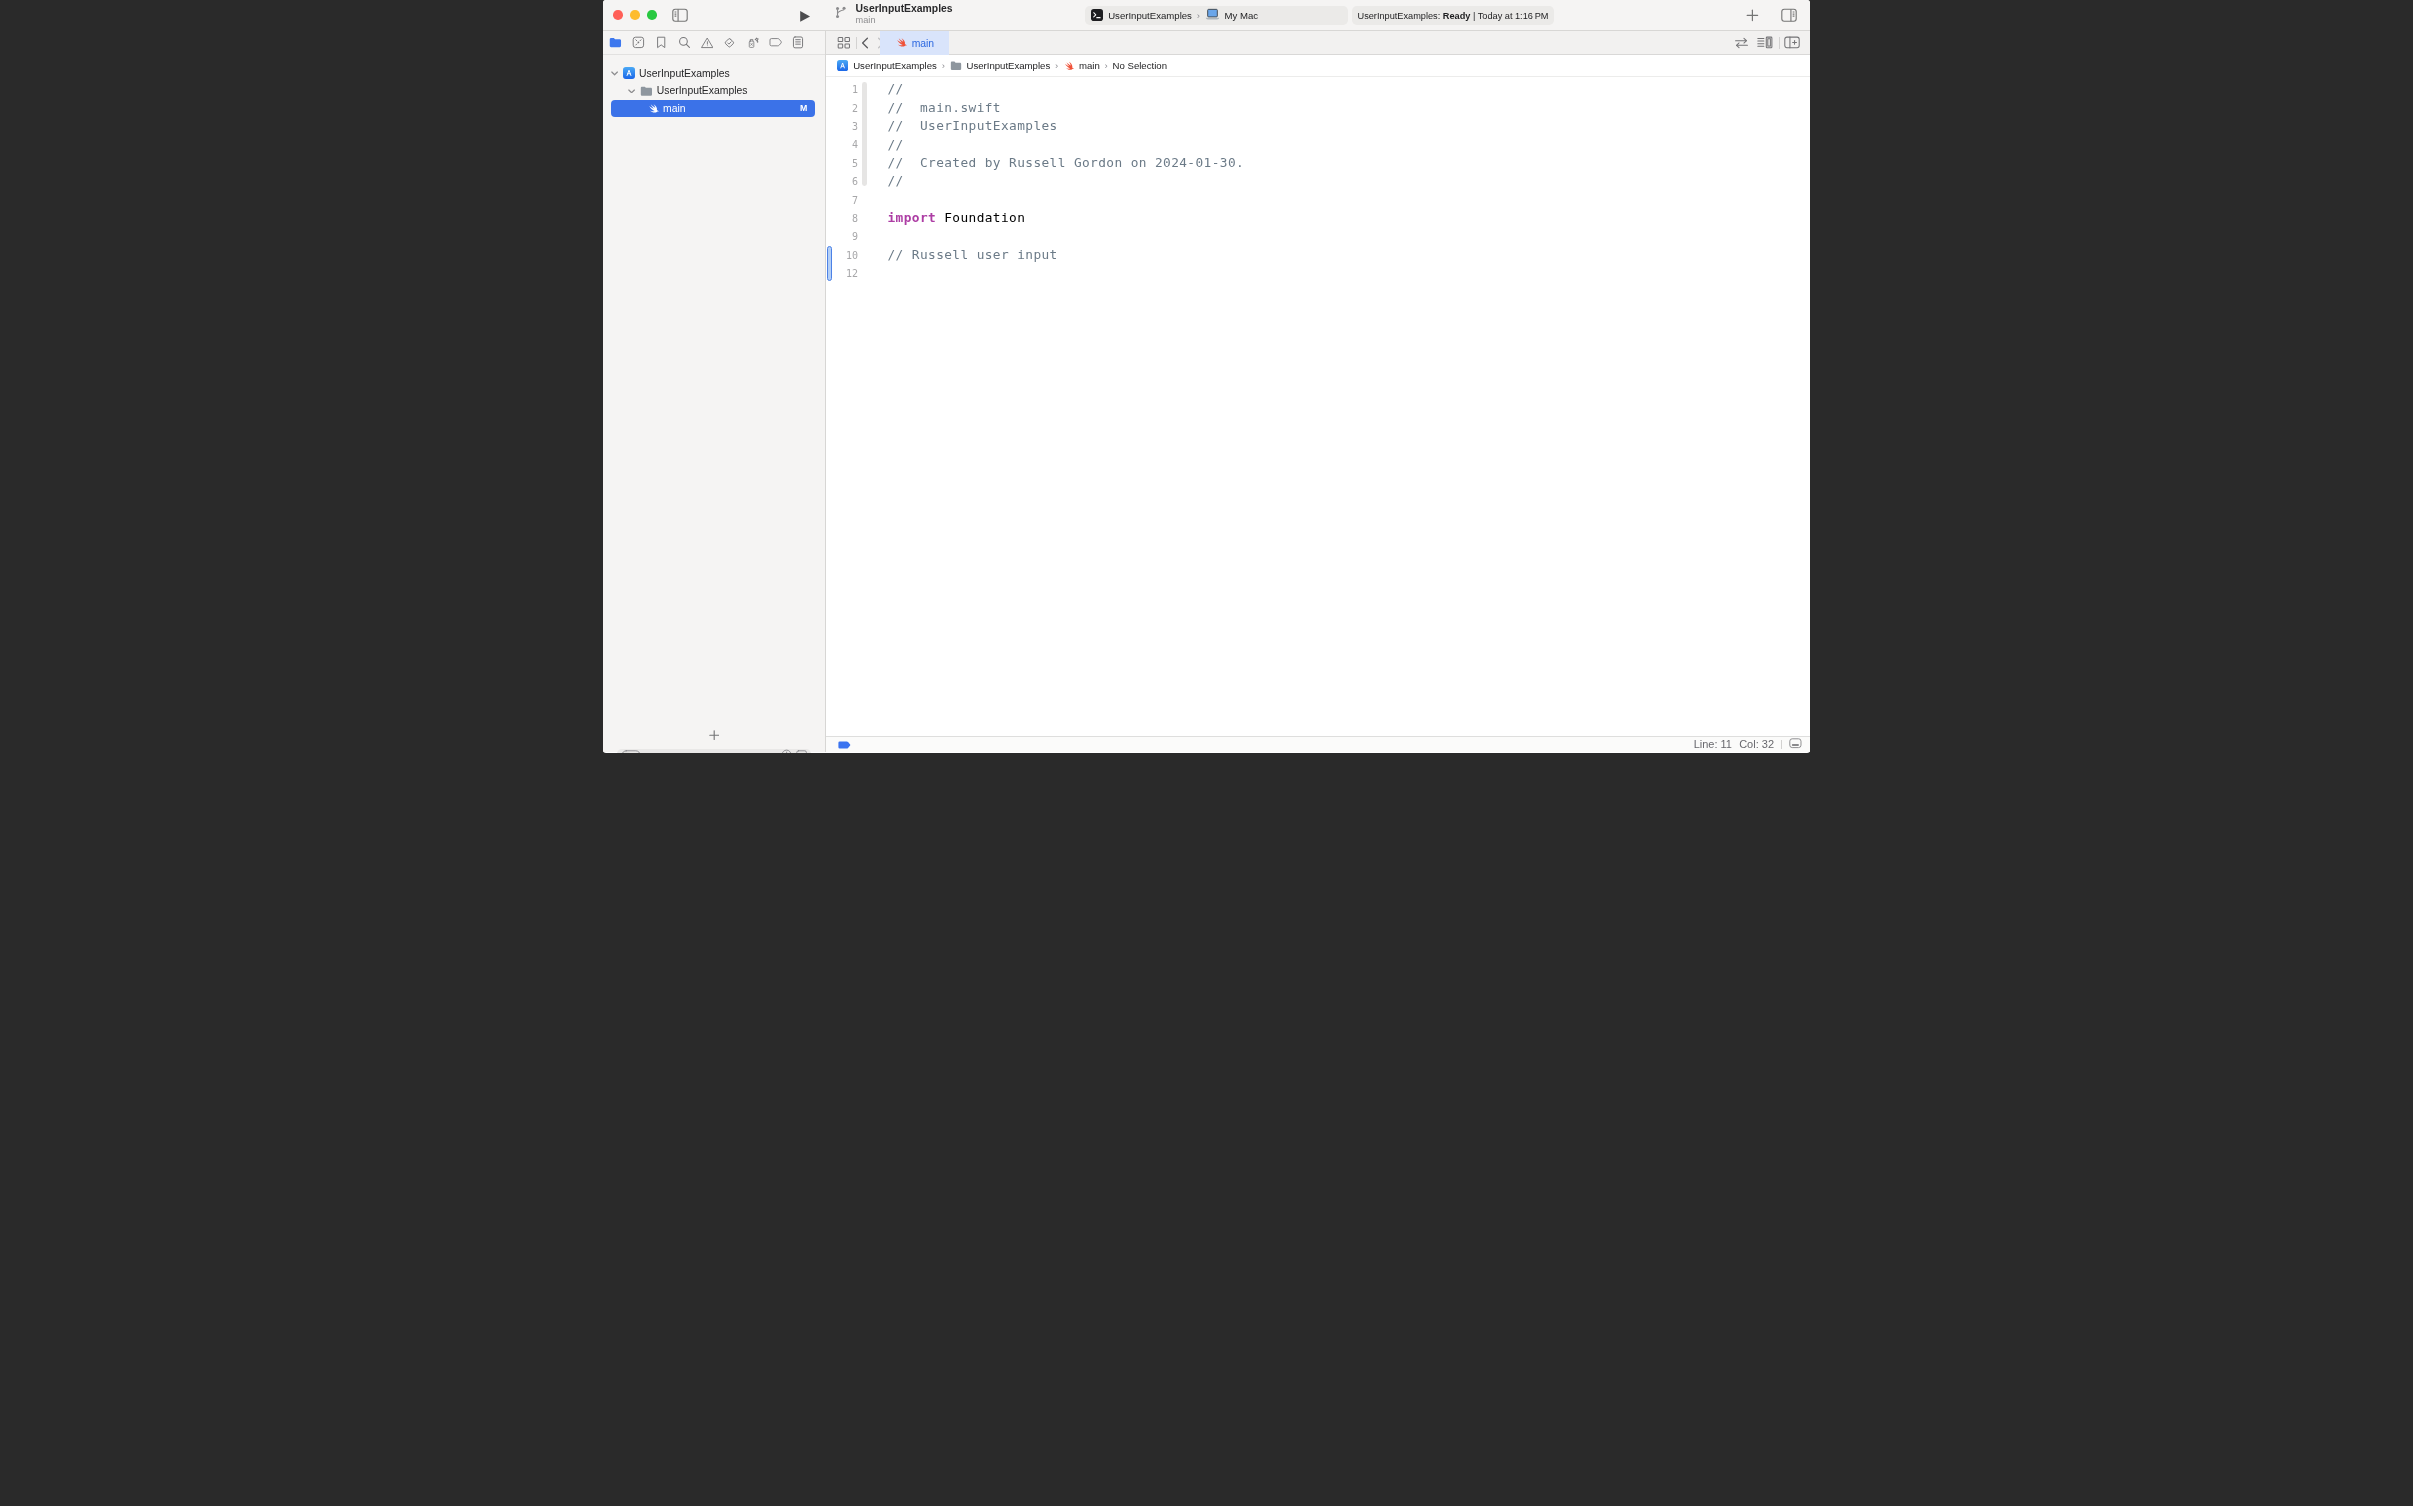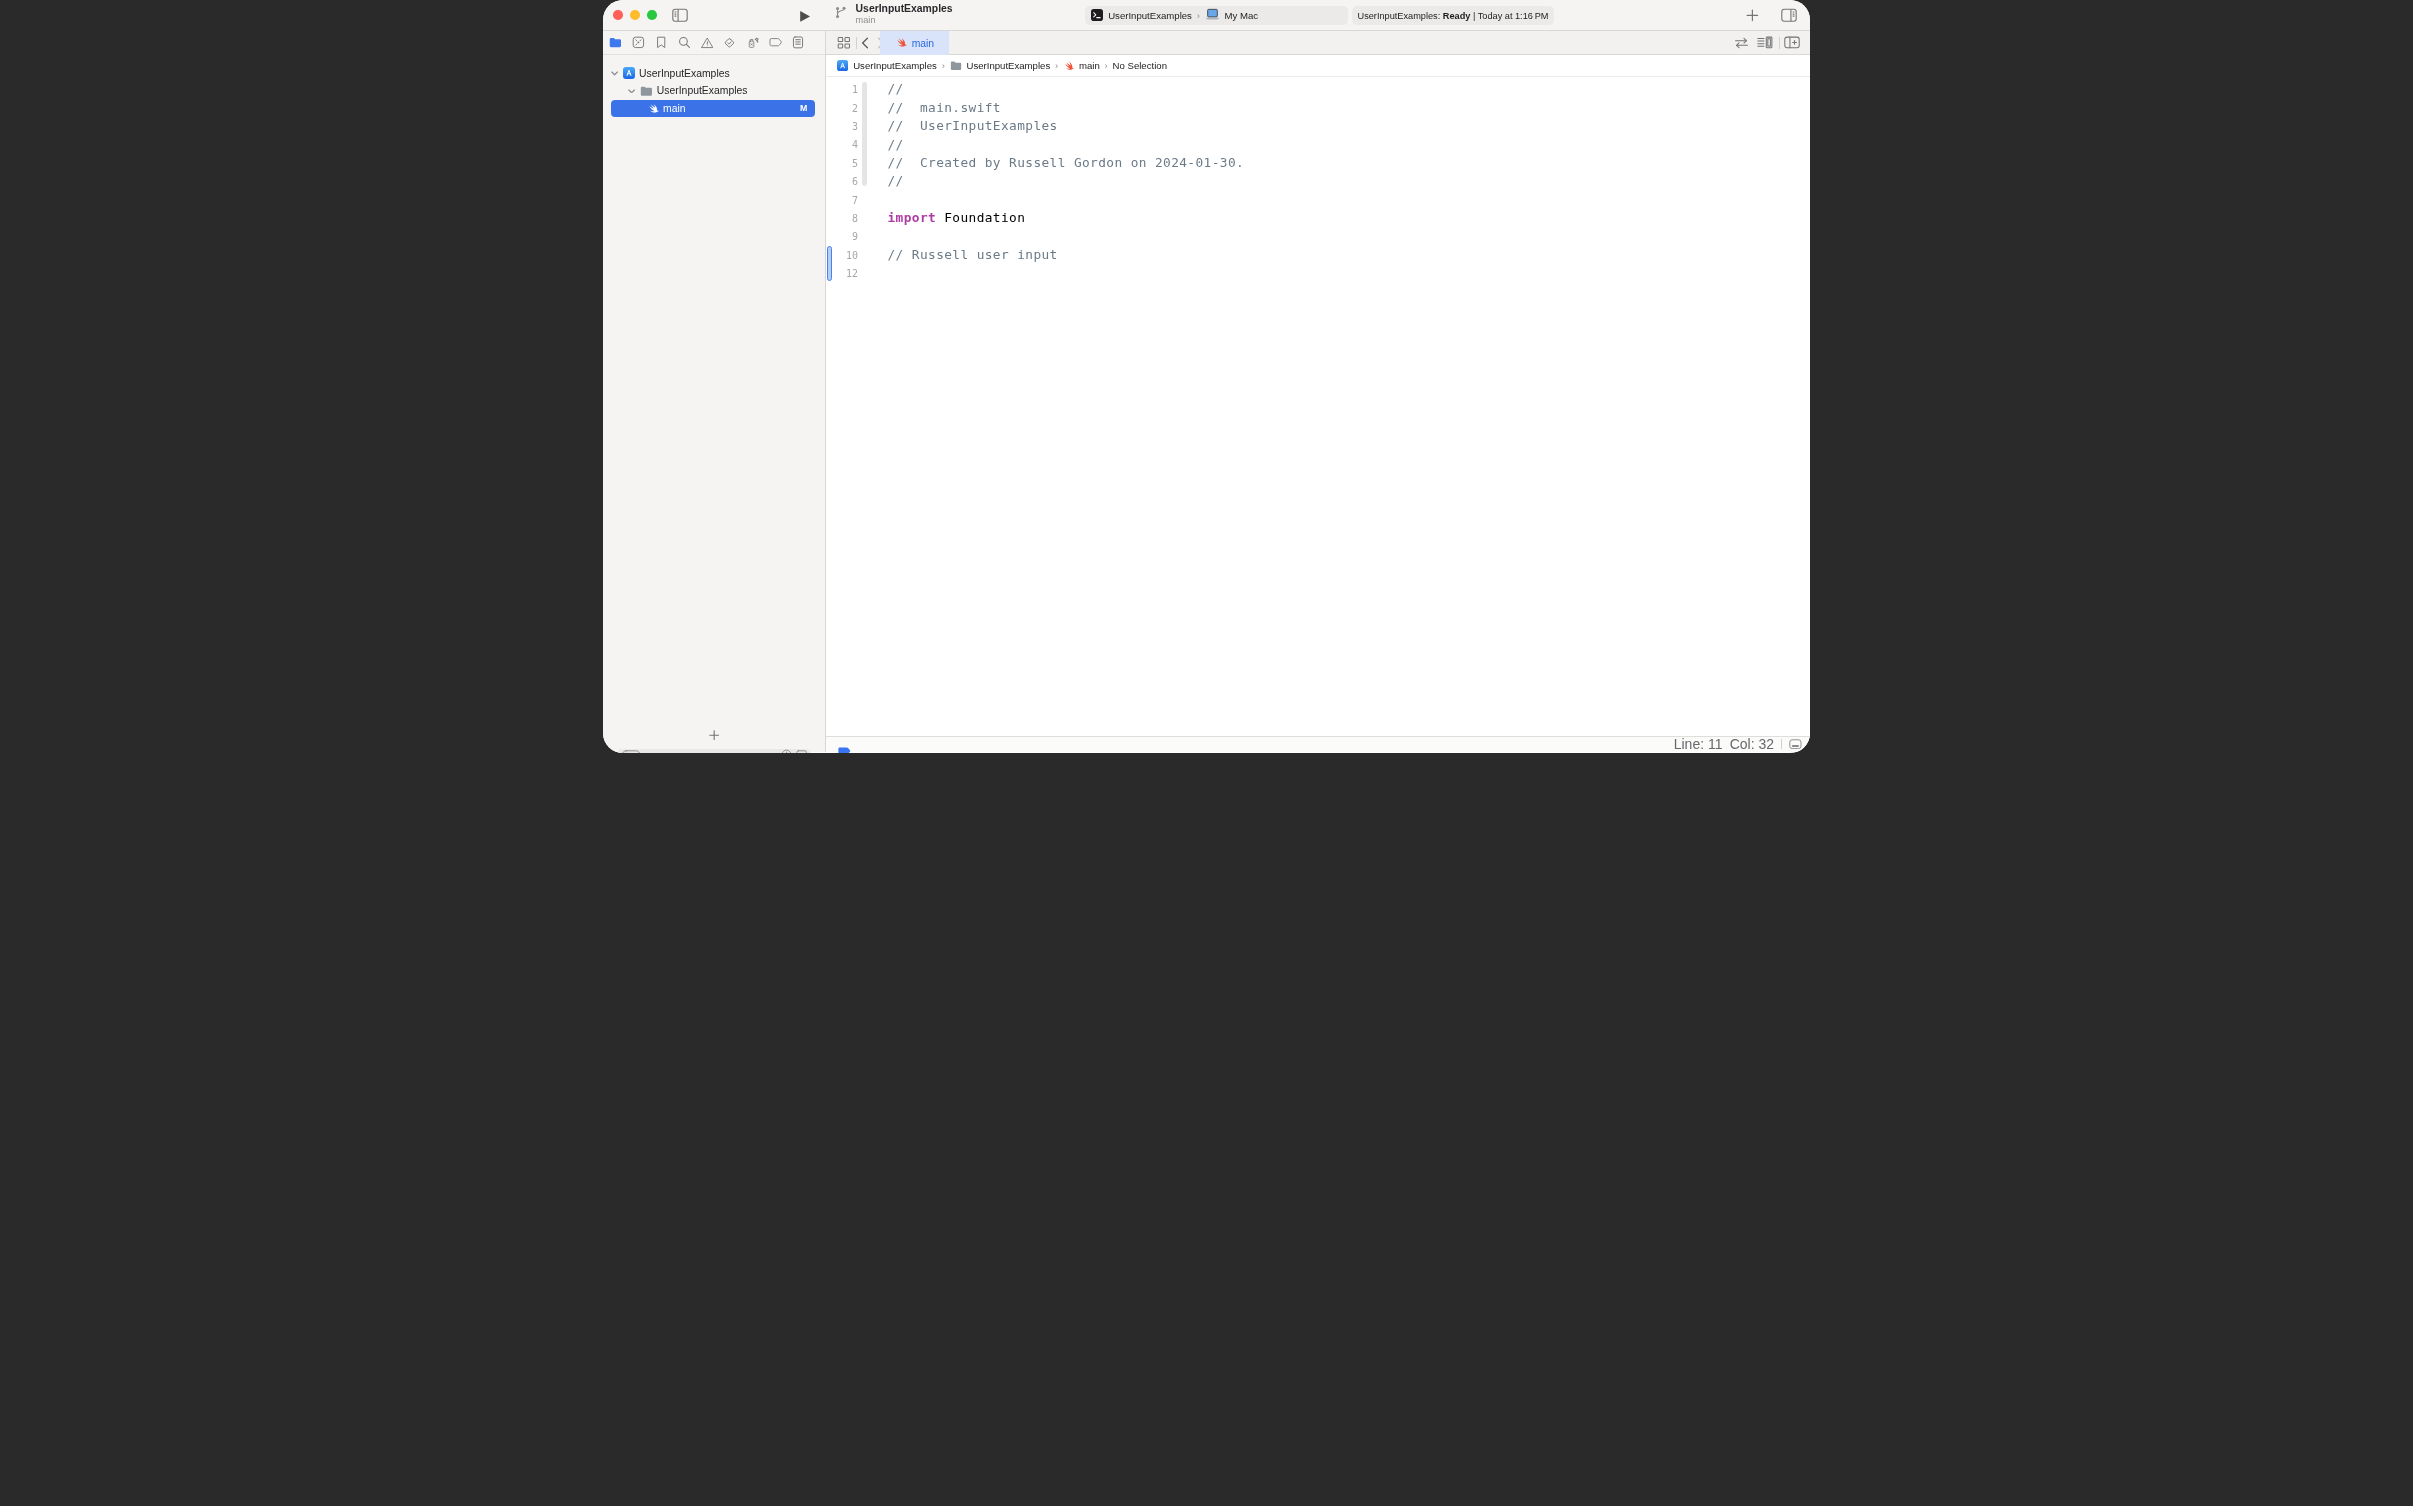--- a/index.html
+++ b/index.html
@@ -1,19 +1,19 @@
 <!DOCTYPE html>
 <html style="font-size:12.8px"><head>
 <meta charset="utf-8">
 <style>
   * { margin:0; padding:0; box-sizing:border-box; }
   html,body { background:#2a2a2a; }
   body { font-family:"Liberation Sans","DejaVu Sans",sans-serif; }
   .window { position:relative; width:1207px; height:753px; background:#fff; overflow:hidden;
-            border-radius:20px; margin:0 auto; }
+            border-radius:3px; margin:0 auto; }
 
   
   .toolbar { position:relative; height:31px; background:#f5f4f3; border-bottom:0.8px solid #d8d7d5; }
   .traffic { position:absolute; left:10.4px; top:10.4px; display:flex; gap:7.2px; }
   .tl { width:9.6px; height:9.6px; border-radius:50%; }
   .tl.red{ background:#ff5f57; } .tl.yellow{ background:#febc2e; } .tl.green{ background:#28c840; }
   .tb-icon { position:absolute; color:#757575; }
   .icon-btn svg { display:block; }
   .title-block { position:absolute; left:231px; top:3.2px; display:flex; align-items:center; gap:5.6px; }
   .win-title { font-size:10.4px; font-weight:700; color:#2a2a2c; line-height:12px; }
@@ -67,22 +67,22 @@
   .seg-comment { color:#6b7a87; }
   .seg-keyword { color:#ad3da4; font-weight:700; }
   .seg-plain { color:#000000; }
   .seg-declaration { color:#2e71a5; }
   .seg-string { color:#cc3f33; }
   .changebar-gray { position:absolute; left:36px; top:4.8px; width:4.8px; height:104px; background:#e6e5e4; border-radius:2.4px; }
   .changebar-blue { position:absolute; left:0.8px; top:169px; width:5.6px; height:35px; background:#b3cff7;
                     border:1.2px solid #4c81e6; border-radius:3.2px; }
 
   
-  .editor-bottom { height:16px; background:#fbfbfa; border-top:0.8px solid #dededd; display:flex; align-items:flex-end;
-                   padding:0 8px 0 12px; font-size:14px; color:#68686d;gap:14px; }
+  .editor-bottom { height:16px; background:#fbfbfa; border-top:0.8px solid #dededd; display:flex; align-items:center;
+                   padding:0 8px 0 12px; font-size:11px; color:#68686d;gap:14px; }
   .eb-right { margin-left:auto; display:flex; align-items:center; gap:7.2px; }
   .bp-tag { width:12.8px; height:8.8px; }
 </style>
 </head>
 <body>
 
 <div class="window">
 
   <div class="toolbar">
     <div class="traffic">

